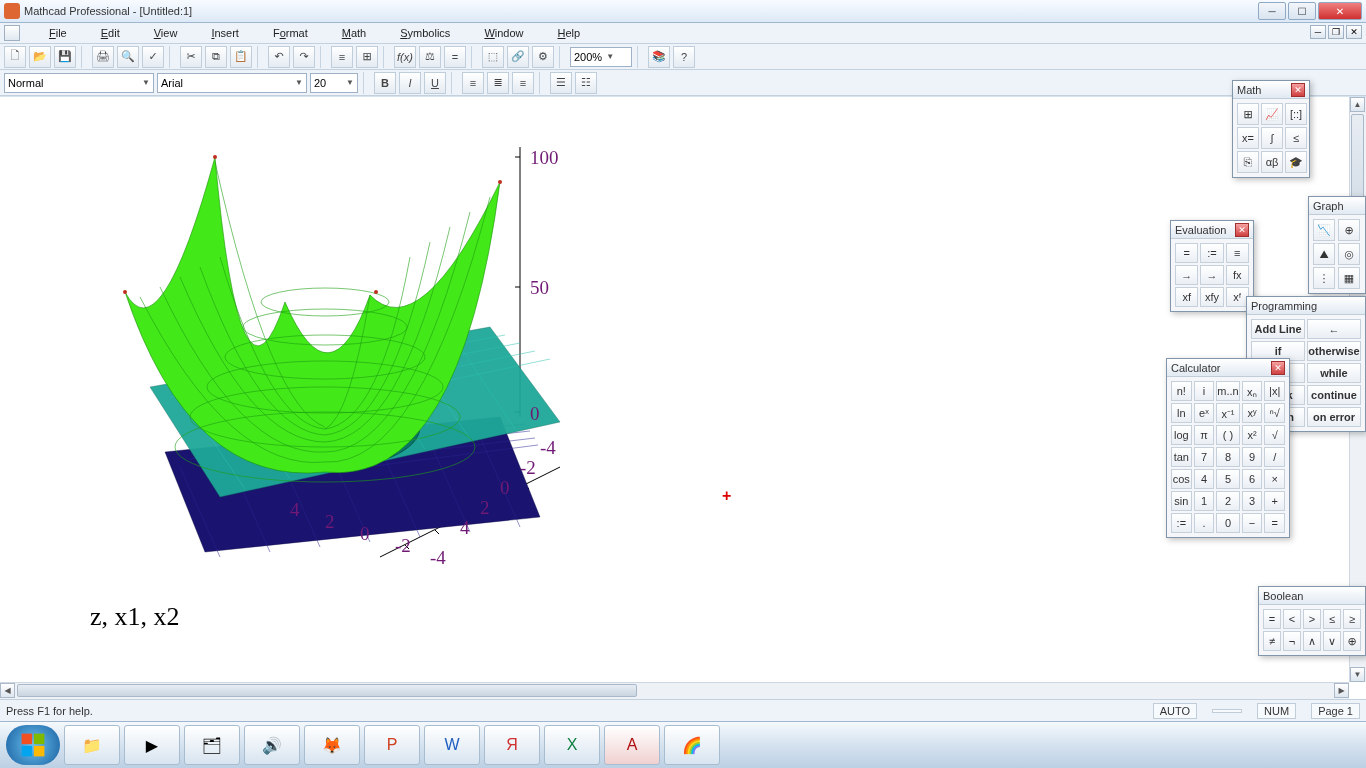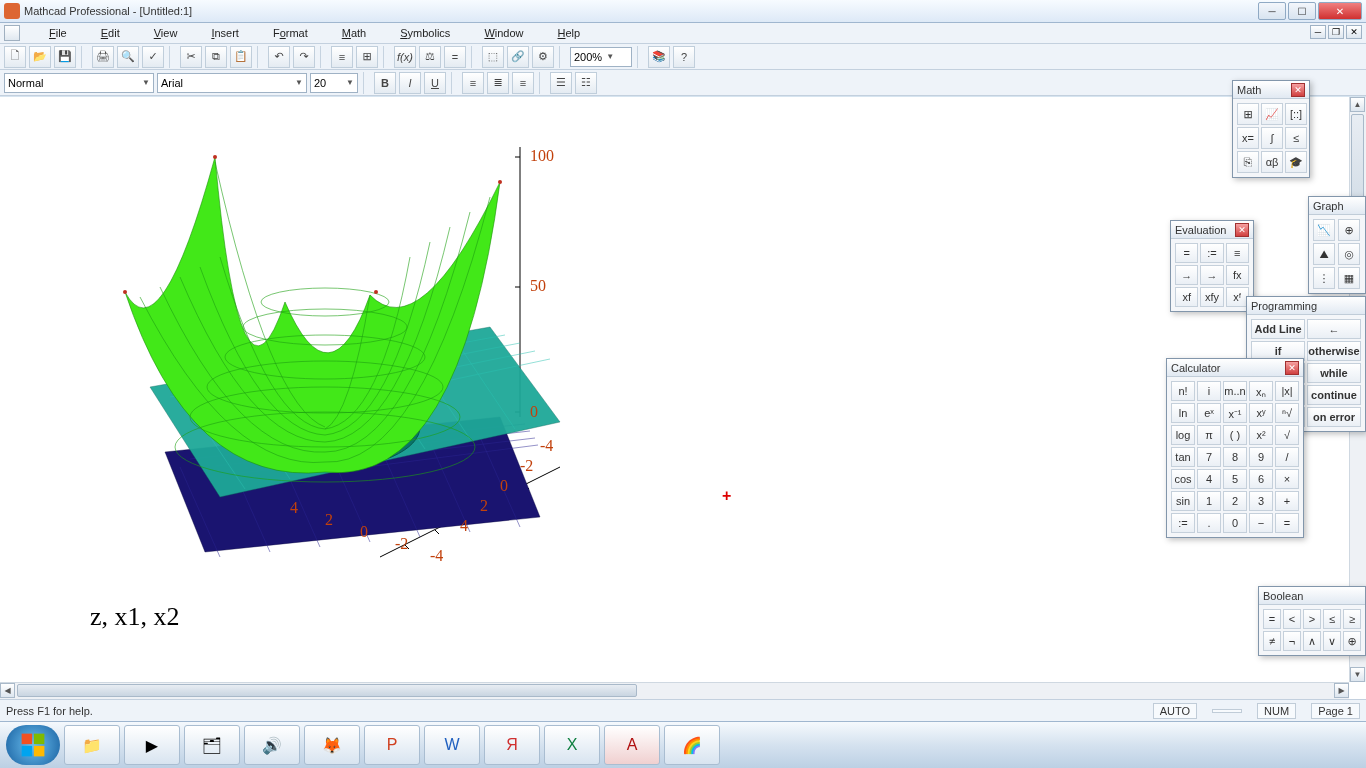--- a/index.html
+++ b/index.html
@@ -31,21 +31,21 @@
 
 .docarea { position:absolute; top:97px; left:0; right:0; bottom:69px; background:#fff; overflow:hidden;}
 .scroll-v { position:absolute; right:0; top:0; bottom:17px; width:17px; background:#eef1f5; border-left:1px solid #cfd8e1;}
 .scroll-h { position:absolute; left:0; right:17px; bottom:0; height:17px; background:#eef1f5; border-top:1px solid #cfd8e1;}
 .scrollthumb { background:linear-gradient(#e8edf3,#c9d5e1); border:1px solid #a9b9c9; border-radius:2px; position:absolute;}
 .scrollbtn{ width:15px; height:15px; background:linear-gradient(#fff,#dde6ef); border:1px solid #a9b9c9; position:absolute; display:flex; align-items:center; justify-content:center; font-size:8px; color:#555;}
 
 
 .plot { position:absolute; left:60px; top:20px; width:540px; height:460px; }
 .plot svg { width:100%; height:100%; }
-.zaxis-label { position:absolute; font-family:"Times New Roman",serif; font-size:16px; color:#c2410c;}
+.zaxis-label { position:absolute; font-family:"Times New Roman",serif; font-size:19px; color:#701a75;}
 .formula { position:absolute; left:90px; top:505px; font-family:"Times New Roman",serif; font-size:26px; color:#000;}
 .cursor-cross { position:absolute; color:#d00; font-size:16px; font-weight:bold;}
 
 
 .palette { position:absolute; background:#f4f6f9; border:1px solid #8296ab; box-shadow:2px 2px 6px rgba(0,0,0,0.25);}
 .palette .phead { height:18px; background:linear-gradient(#fff,#e1e9f2); border-bottom:1px solid #c0ccd8; display:flex; align-items:center; padding:0 4px; font-size:11px; color:#333;}
 .palette .pclose { width:14px; height:14px; margin-left:auto; background:linear-gradient(#f6a0a0,#d04040); border:1px solid #a03030; color:#fff; font-size:9px; display:flex; align-items:center; justify-content:center;}
 .palette .pbody { padding:4px; display:grid; gap:2px;}
 .pcell { background:linear-gradient(#fff,#eaeff5); border:1px solid #c5d0db; display:flex; align-items:center; justify-content:center; font-size:11px; color:#333; height:20px;}
 .picon { width:22px; height:22px; }
@@ -342,21 +342,21 @@
     <div class="pcell">otherwise</div>
     <div class="pcell">for</div>
     <div class="pcell">while</div>
     <div class="pcell">break</div>
     <div class="pcell">continue</div>
     <div class="pcell">return</div>
     <div class="pcell">on error</div>
   </div>
 </div>
 
-<div class="palette" style="left:1166px; top:358px; width:138px;">
+<div class="palette" style="left:1166px; top:358px; width:124px;">
   <div class="phead">
       <span>Calculator</span>
       <div class="pclose">✕</div>
     </div>
   <div class="pbody" style="grid-template-columns:repeat(5,1fr);" id="calc-body">
       <div class="pcell">n!</div>
       <div class="pcell">i</div>
       <div class="pcell">m..n</div>
       <div class="pcell">xₙ</div>
       <div class="pcell">|x|</div>

